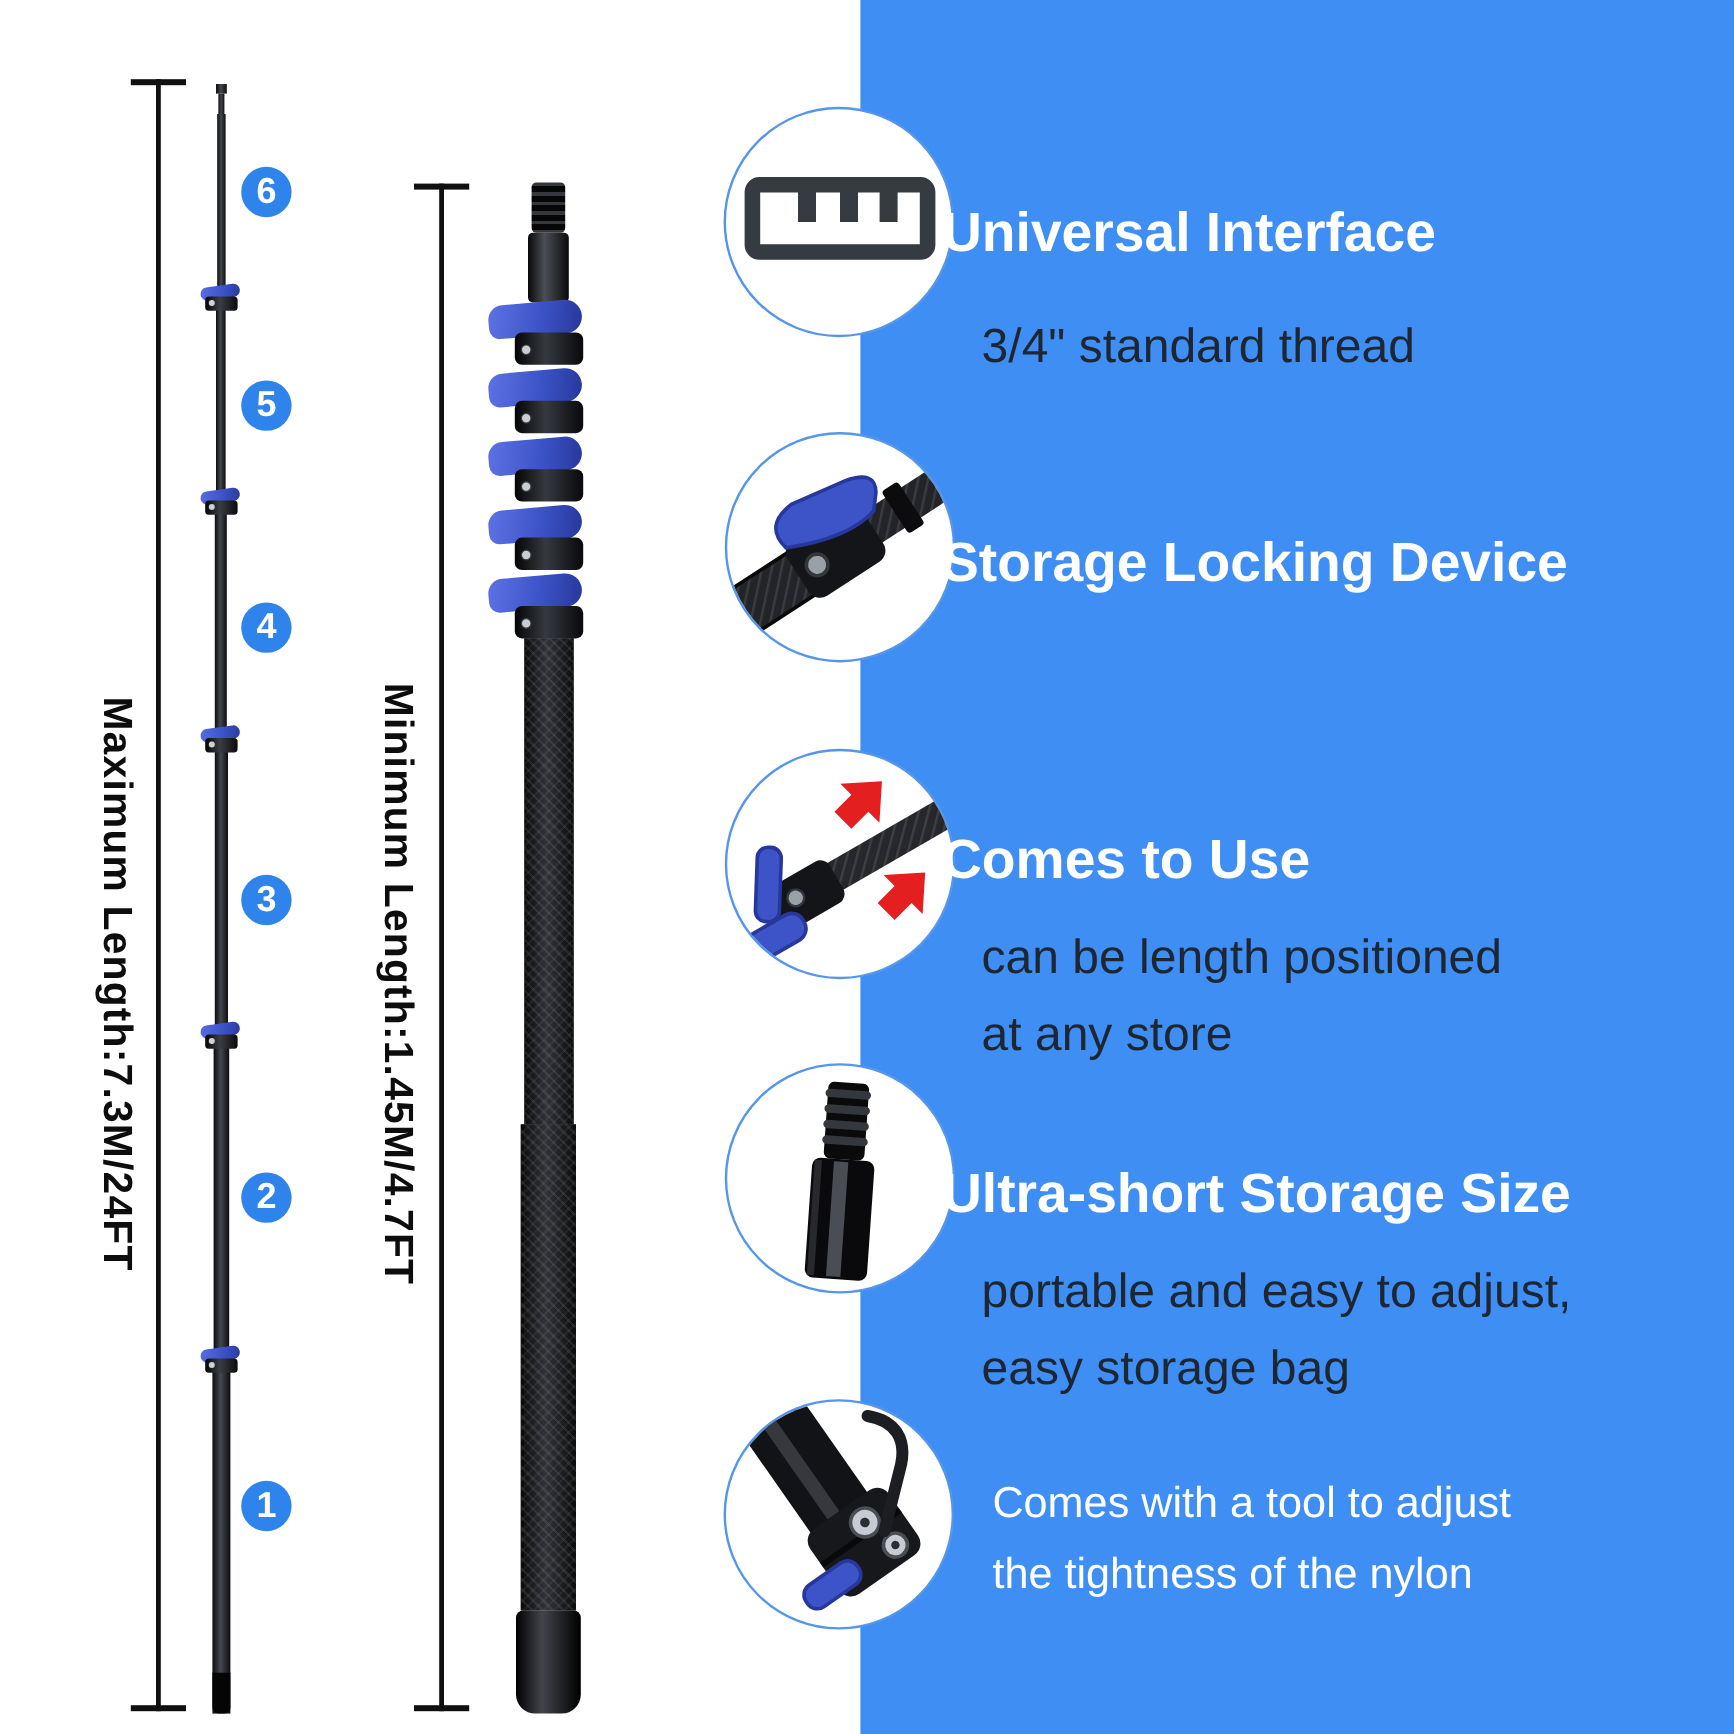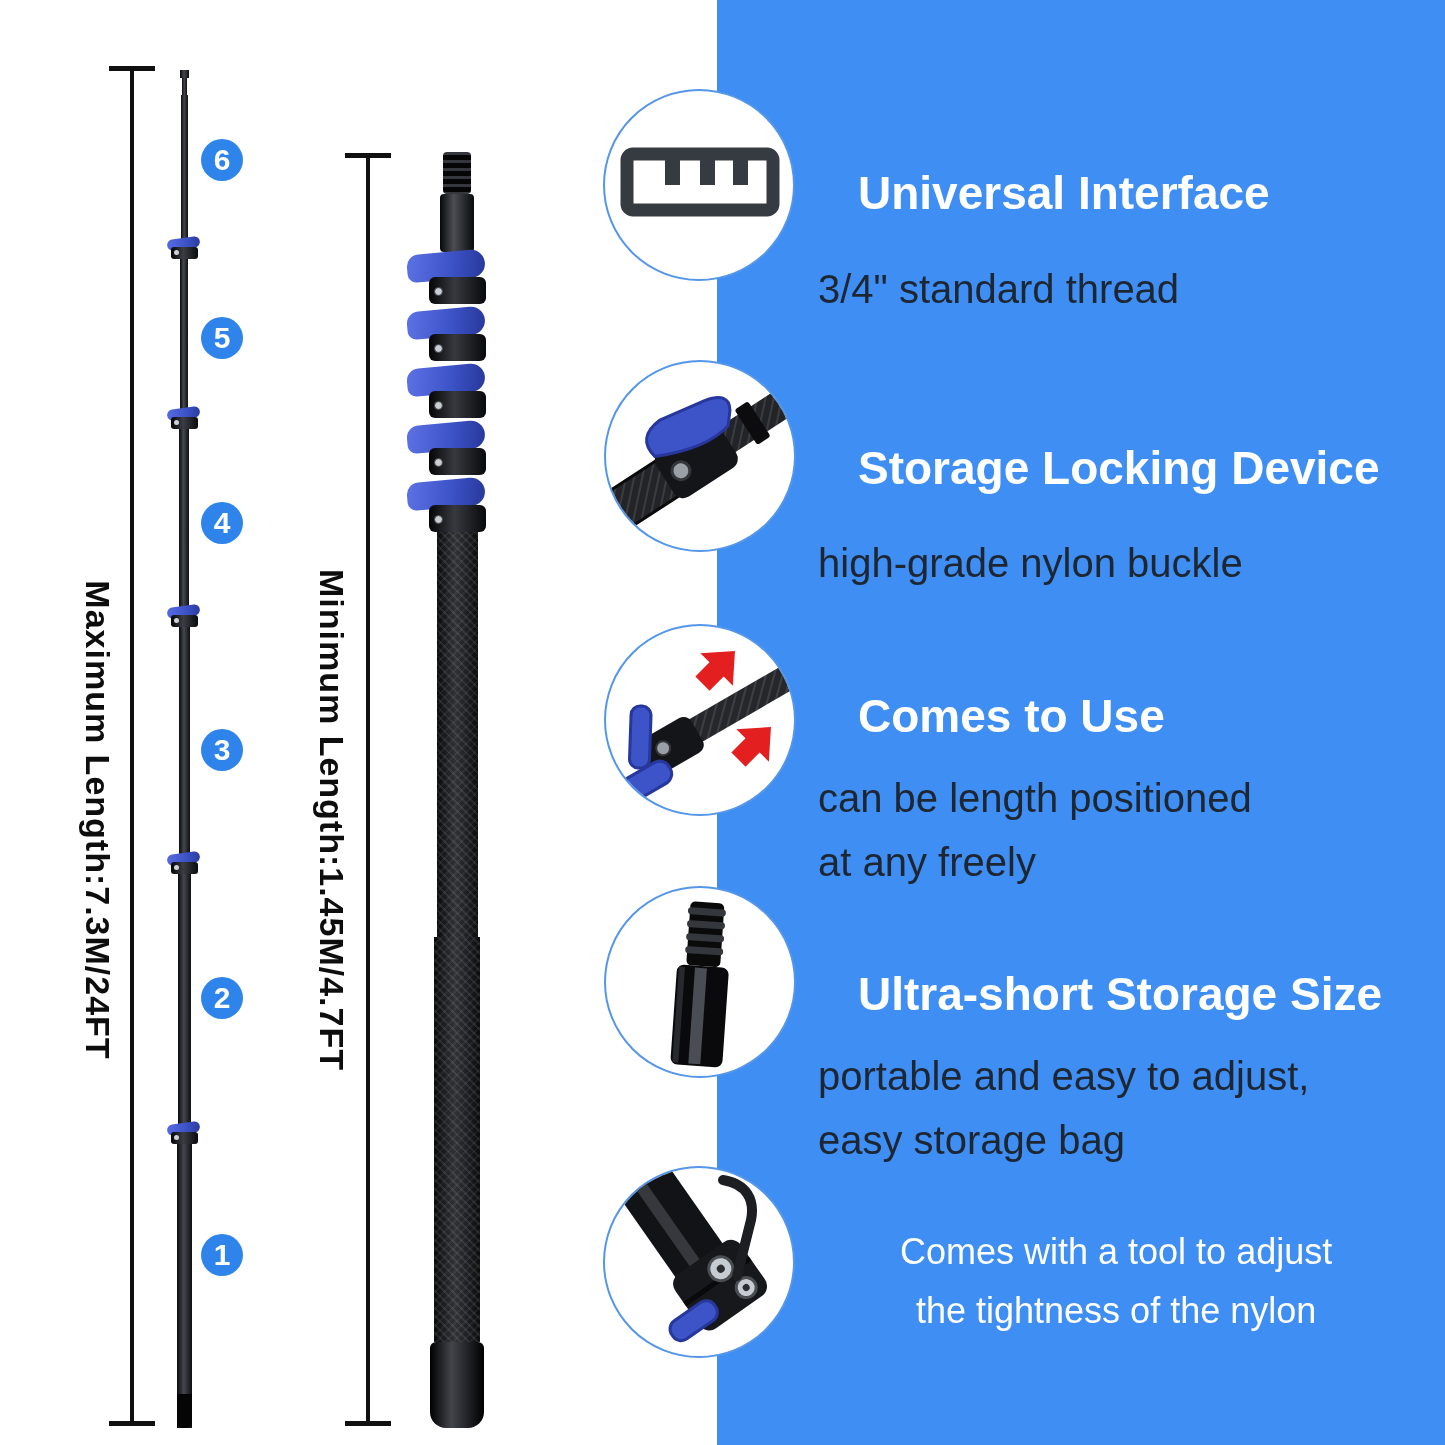--- a/index.html
+++ b/index.html
@@ -44,21 +44,21 @@
       background-image:repeating-linear-gradient(45deg,rgba(255,255,255,.08) 0 2px,transparent 2px 6px),
                        repeating-linear-gradient(-45deg,rgba(255,255,255,.05) 0 2px,transparent 2px 6px),
                        linear-gradient(90deg,#0a0a0b,#303237 45%,#0c0c0d);}
   .bottomcap{position:absolute;left:430px;top:1342px;width:54px;height:86px;border-radius:6px 6px 16px 16px;
       background:linear-gradient(90deg,#000,#43454b 40%,#000);}
 
   
   .fcircle{position:absolute;width:192px;height:192px;border-radius:50%;background:#fff;
            border:2px solid #5596E8;overflow:hidden;box-sizing:border-box;}
   .fcircle svg{position:absolute;left:0;top:0;}
-  .f-title{position:absolute;left:858px;color:#fff;font-weight:bold;font-size:46px;line-height:56px;white-space:nowrap;text-align:center;}
+  .f-title{position:absolute;left:785px;color:#fff;font-weight:bold;font-size:46px;line-height:56px;white-space:nowrap;}
   .f-body{position:absolute;left:818px;color:#1E2631;font-size:40px;line-height:64px;white-space:nowrap;}
   .f-title.thin{font-weight:normal;font-size:36px;line-height:59px;margin-left:42px;}
 </style>
 </head>
 <body>
 
 <div id="stage">
 
   <div class="blue-panel"></div>
 
@@ -169,21 +169,20 @@
         <rect x="90" y="80" width="150" height="30" rx="4" fill="url(#carb2)"></rect>
         <rect x="148" y="74" width="16" height="42" rx="3" fill="#0c0c0e"></rect>
         <rect x="-50" y="74" width="115" height="42" rx="5" fill="url(#carb2)" stroke="#0a0a0a" stroke-width="3"></rect>
         <rect x="52" y="68" width="74" height="54" rx="11" fill="#141518"></rect>
         <path d="M 56,70 q -6,-26 24,-28 l 48,8 q 26,6 16,22 l -10,12 q -30,8 -78,-14 z" fill="#3D54C8" stroke="#27379B" stroke-width="3"></path>
         <circle cx="70" cy="96" r="9" fill="#9aa0a8" stroke="#33363b" stroke-width="3"></circle>
       </g>
     </svg>
   </div>
   <div class="f-title" style="top:440px;">Storage Locking Device</div>
-  <div class="f-body" style="top:531px;">high-grade nylon buckle</div>
 
   <div class="fcircle" style="left:604px;top:624px;">
     <svg width="188" height="188" viewBox="0 0 188 188">
       <defs>
         <pattern id="carb3" width="8" height="8" patternUnits="userSpaceOnUse" patternTransform="rotate(45)">
           <rect width="8" height="8" fill="#26272b"></rect>
           <rect width="2" height="8" fill="#3d3f44"></rect>
         </pattern>
       </defs>
       <g transform="rotate(-30 94 94)">
@@ -197,21 +196,21 @@
       </g>
       <g fill="#E3201F">
         <path transform="translate(112,42) rotate(225)" d="M -10,-22 h 20 v 20 h 13 l -23,26 -23,-26 h 13 z"></path>
         <path transform="translate(148,118) rotate(225)" d="M -10,-22 h 20 v 20 h 13 l -23,26 -23,-26 h 13 z"></path>
       </g>
     </svg>
   </div>
   <div class="f-title" style="top:688px;">Comes to Use</div>
   <div class="f-body" style="top:766px;">
     <div>can be length positioned</div>
-    <div>at any freely</div>
+    <div>at any store</div>
   </div>
 
   <div class="fcircle" style="left:604px;top:886px;">
     <svg width="188" height="188" viewBox="0 0 188 188">
       <g transform="rotate(4 94 94)">
         <rect x="79" y="14" width="34" height="64" rx="5" fill="#0a0a0b"></rect>
         <rect x="77" y="20" width="38" height="7" rx="3.5" fill="#34373c"></rect>
         <rect x="77" y="33" width="38" height="7" rx="3.5" fill="#34373c"></rect>
         <rect x="77" y="46" width="38" height="7" rx="3.5" fill="#34373c"></rect>
         <rect x="77" y="59" width="38" height="7" rx="3.5" fill="#34373c"></rect>

